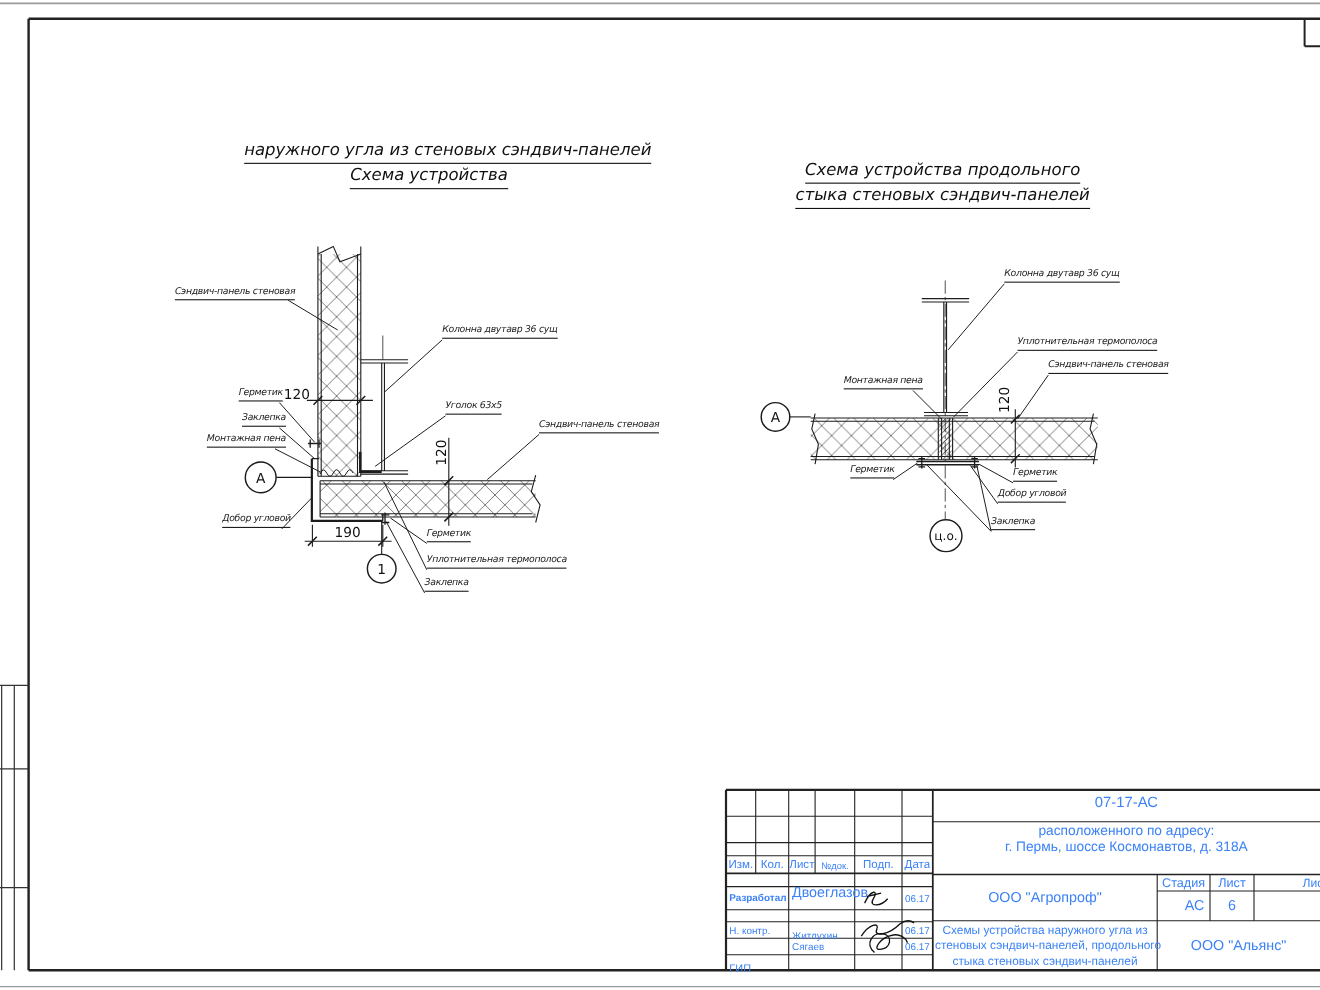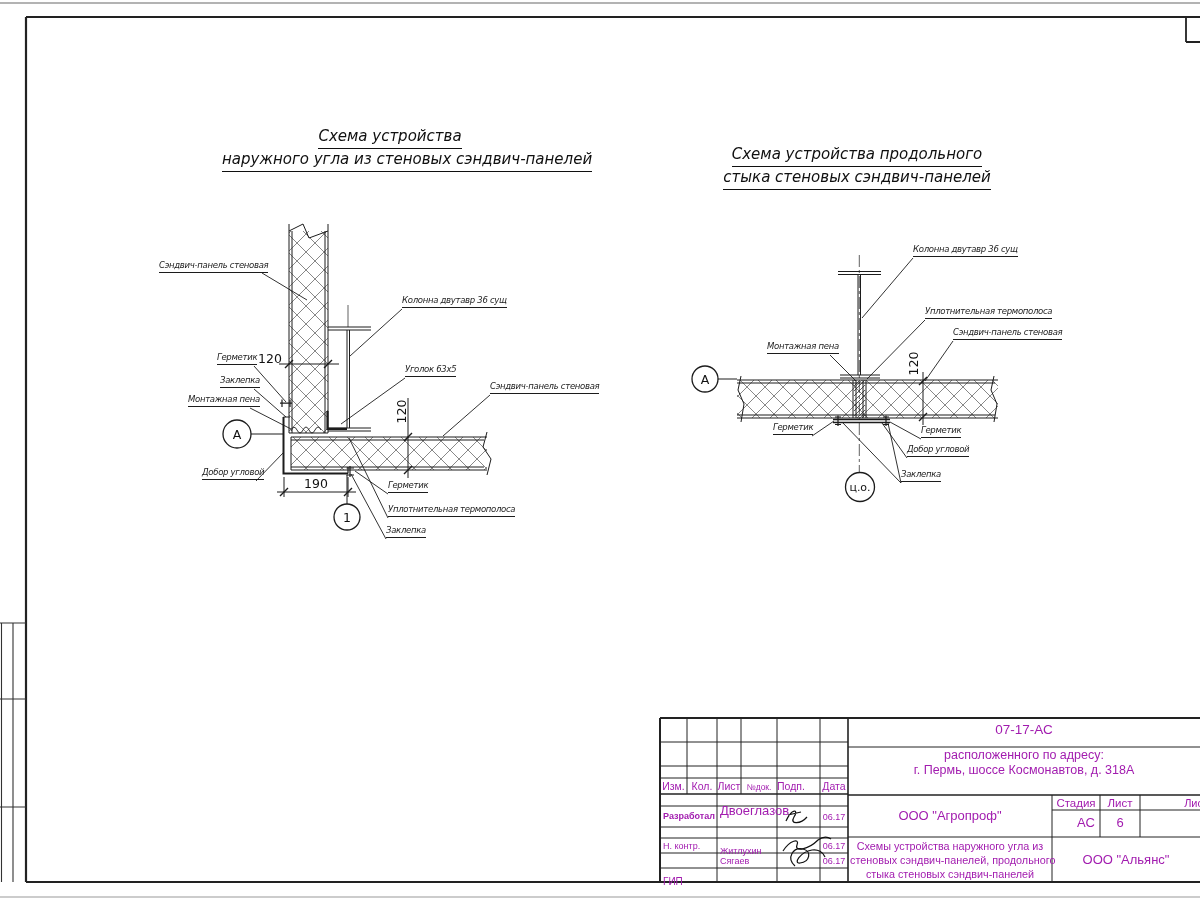--- a/index.html
+++ b/index.html
@@ -12,21 +12,21 @@
        border-bottom:1px solid #1c1c1c;padding-bottom:1px;}
   
   .dim{font:12.5px "DejaVu Sans",sans-serif;color:#111;text-align:center;}
   .dimv{transform:rotate(-90deg);transform-origin:center;}
   
   .mk{font:12.5px "DejaVu Sans",sans-serif;color:#111;text-align:center;}
   
   .ttl{font:italic 15px/21px "DejaVu Sans",sans-serif;color:#101010;text-align:center;}
   .ttl span{display:inline-block;border-bottom:1.2px solid #101010;padding-bottom:1px;}
   
-  .tb{font-family:"Liberation Sans",sans-serif;color:#a21caf;}
+  .tb{font-family:"Liberation Sans",sans-serif;color:#3b82f6;}
   .c{text-align:center;}
 </style>
 </head>
 <body>
 
 <div id="sheet">
 
 <svg width="1200" height="900" viewBox="0 0 1200 900">
   <defs>
     <pattern id="xh" width="18" height="18" patternUnits="userSpaceOnUse">
@@ -166,22 +166,22 @@
 
     <g stroke-width="1.2" stroke="#111">
       <path d="M786,821 C792,808 799,809 794,817 S801,824 807,817 M788,815 L801,812"></path>
       <path d="M783,851 C790,840 800,838 797,845 S808,850 818,840 C822,837 827,836 831,839"></path>
       <path d="M795,866 C786,858 793,847 803,849 C812,851 810,862 800,863 C793,864 800,852 812,850 C818,849 823,852 825,857"></path>
     </g>
   </g>
 </svg>
 
 <div class="abs ttl" style="left:222px;top:126px;width:336px;">
+  <div><span>наружного угла из стеновых сэндвич-панелей</span></div>
   <div><span>Схема устройства</span></div>
-  <div><span>наружного угла из стеновых сэндвич-панелей</span></div>
 </div>
 <div class="abs ttl" style="left:702px;top:144px;width:310px;">
   <div><span>Схема устройства продольного</span></div>
   <div><span>стыка стеновых сэндвич-панелей</span></div>
 </div>
 
 <span class="abs lbl" style="left:159px;top:261px;">Сэндвич-панель стеновая</span>
 <span class="abs lbl" style="left:402px;top:296px;">Колонна двутавр 36 сущ</span>
 <span class="abs lbl" style="left:217px;top:353px;">Герметик</span>
 <span class="abs lbl" style="left:220px;top:376px;">Заклепка</span>
@@ -215,21 +215,21 @@
 <span class="abs tb c" style="left:848px;top:722px;width:352px;font-size:13.5px;">07-17-АС</span>
 <div class="abs tb c" style="left:848px;top:748px;width:352px;font-size:12.5px;line-height:15.3px;">
   <div>расположенного по адресу:</div>
   <div>г. Пермь, шоссе Космонавтов, д. 318А</div>
 </div>
 
 <span class="abs tb c" style="left:660px;top:780px;width:27px;font-size:10.5px;">Изм.</span>
 <span class="abs tb c" style="left:687px;top:780px;width:30px;font-size:10.5px;">Кол.</span>
 <span class="abs tb c" style="left:717px;top:780px;width:24px;font-size:10.5px;">Лист</span>
 <span class="abs tb c" style="left:741px;top:782px;width:36px;font-size:8.5px;">№док.</span>
-<span class="abs tb c" style="left:777px;top:780px;width:19px;font-size:10.5px;">Подп.</span>
+<span class="abs tb c" style="left:777px;top:780px;width:43px;font-size:10.5px;">Подп.</span>
 <span class="abs tb c" style="left:820px;top:780px;width:28px;font-size:10.5px;">Дата</span>
 
 <span class="abs tb" style="left:663px;top:811px;font-size:9px;font-weight:bold;">Разработал</span>
 <span class="abs tb" style="left:720px;top:812px;font-size:9px;margin-top:34px;">Житлухин</span>
 <span class="abs tb c" style="left:820px;top:812px;width:28px;font-size:9px;">06.17</span>
 
 <span class="abs tb" style="left:663px;top:841px;font-size:9px;">Н. контр.</span>
 <span class="abs tb" style="left:720px;top:803px;font-size:13px;">Двоеглазов</span>
 <span class="abs tb c" style="left:820px;top:841px;width:28px;font-size:9px;">06.17</span>
 

